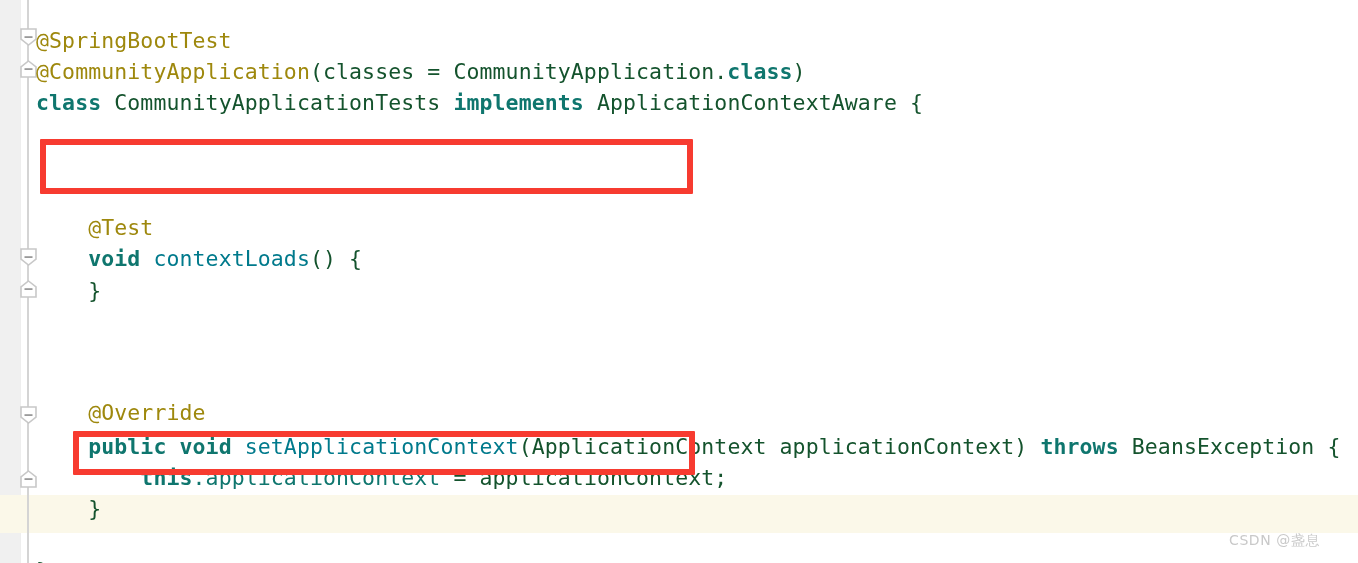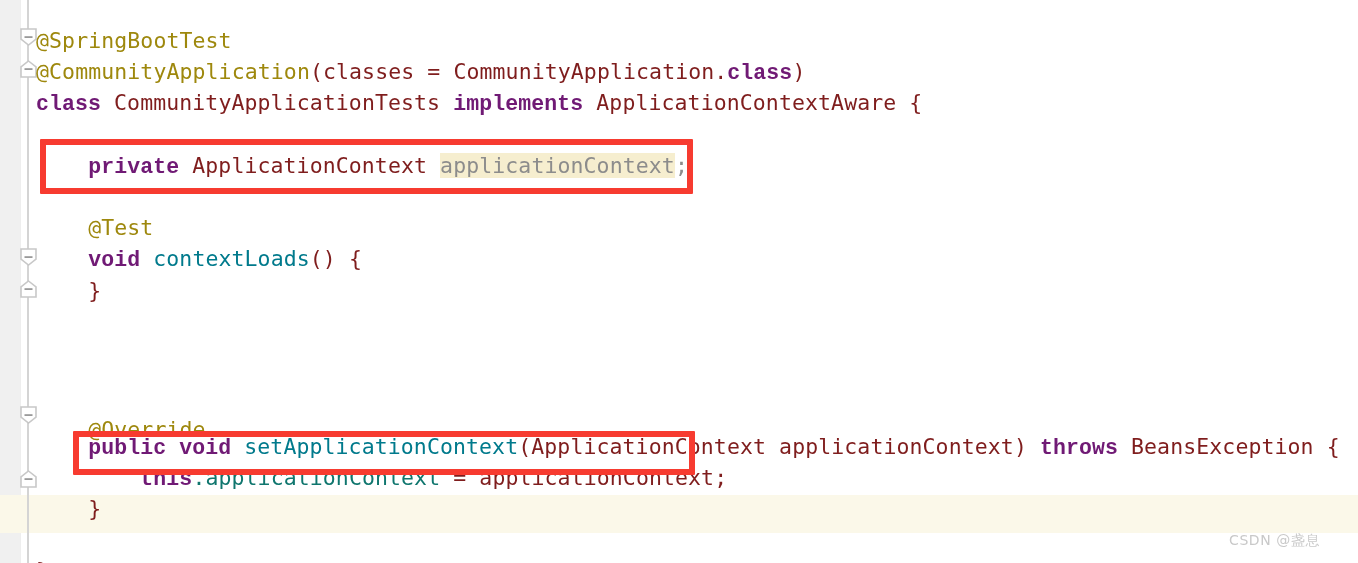--- a/index.html
+++ b/index.html
@@ -60,23 +60,23 @@
     left: 36px;
     white-space: pre;
     font-family: "DejaVu Sans Mono", "Liberation Mono", monospace;
     font-size: 21.5px;
     line-height: 31px;
     letter-spacing: 0.1px;
     color: #1a1a1a;
   }
 
   
-  .t-plain      { color: #7f1d1d; }
+  .t-plain      { color: #14532d; }
   .t-annotation { color: #9e880d; }
-  .t-keyword    { color: #701a75; font-weight: 600; font-family: Liberation Mono, monospace; }
+  .t-keyword    { color: #0f766e; font-weight: 600; }
   .t-method     { color: #007a8c; }
   .t-field      { color: #0f766e; }
   .t-unused     { color: #8c8c8c; }
   .t-unused-hl  { color: #8c8c8c; background: #f6eecf; }
   .t-comment    { color: #8c8c8c; font-style: italic; }
 
   
   .red-box {
     position: absolute;
     border: 6px solid #f73b30;
@@ -143,29 +143,28 @@
           <rect x="4.5" y="8.2" width="8" height="1.8" fill="#9a9a9a"></rect>
         </svg>
       </div>
     </div>
 
   <div class="code-layer" id="code-layer">
       <div class="code-line" style="top: 25px;"><span class="t-annotation">@SpringBootTest</span></div>
       <div class="code-line" style="top: 56.2px;"><span class="t-annotation">@CommunityApplication</span><span class="t-plain">(classes = CommunityApplication.</span><span class="t-keyword">class</span><span class="t-plain">)</span></div>
       <div class="code-line" style="top: 87.4px;"><span class="t-keyword">class</span><span class="t-plain"> CommunityApplicationTests </span><span class="t-keyword">implements</span><span class="t-plain"> ApplicationContextAware {</span></div>
       <div class="code-line" style="top: 118.6px;">&nbsp;</div>
-      <div class="code-line" style="top: 149.8px;"><span class="t-plain">    </span><span class="t-keyword">private</span><span class="t-plain"> ApplicationContext </span><span class="t-unused-hl">applicationContext</span><span class="t-unused">;</span></div>
       <div class="code-line" style="top: 181px;">&nbsp;</div>
       <div class="code-line" style="top: 212.2px;"><span class="t-plain">    </span><span class="t-annotation">@Test</span></div>
       <div class="code-line" style="top: 243.4px;"><span class="t-plain">    </span><span class="t-keyword">void</span><span class="t-plain"> </span><span class="t-method">contextLoads</span><span class="t-plain">() {</span></div>
       <div class="code-line" style="top: 274.6px;"><span class="t-plain">    }</span></div>
       <div class="code-line" style="top: 305.8px;">&nbsp;</div>
       <div class="code-line" style="top: 337px;">&nbsp;</div>
       <div class="code-line" style="top: 368.2px;"><span class="t-plain">    </span></div>
-      <div class="code-line" style="top: 414px;"><span class="t-plain">    </span><span class="t-annotation">@Override</span></div>
+      <div class="code-line" style="top: 397px;"><span class="t-plain">    </span><span class="t-annotation">@Override</span></div>
       <div class="code-line" style="top: 430.6px;"><span class="t-plain">    </span><span class="t-keyword">public void</span><span class="t-plain"> </span><span class="t-method">setApplicationContext</span><span class="t-plain">(ApplicationContext applicationContext) </span><span class="t-keyword">throws</span><span class="t-plain"> BeansException {</span></div>
       <div class="code-line" style="top: 461.8px;"><span class="t-plain">        </span><span class="t-keyword">this</span><span class="t-field">.applicationContext</span><span class="t-plain"> = applicationContext;</span></div>
       <div class="code-line" style="top: 493px;"><span class="t-plain">    }</span></div>
       <div class="code-line" style="top: 524.2px;">&nbsp;</div>
       <div class="code-line" style="top: 555.4px;"><span class="t-plain">}</span></div>
     </div>
 
   <div id="annotation-layer">
       <div class="red-box" style="left: 40px; top: 139px; width: 653px; height: 55px; border-color: rgb(247, 59, 48);"></div>
       <div class="red-box" style="left: 73px; top: 431px; width: 622px; height: 44px; border-color: rgb(247, 59, 48);"></div>

